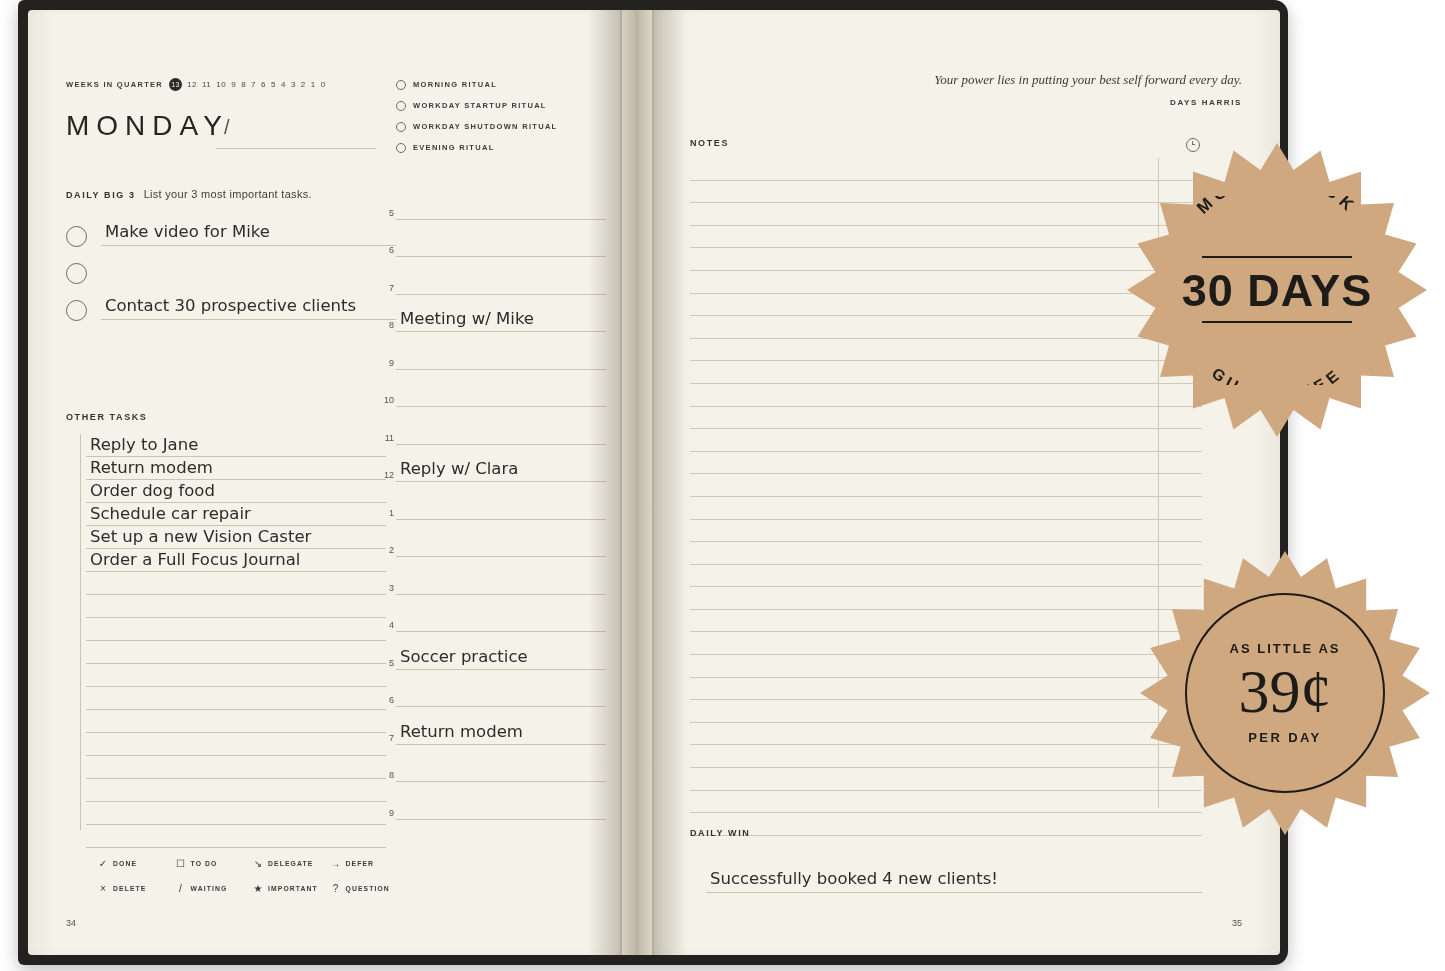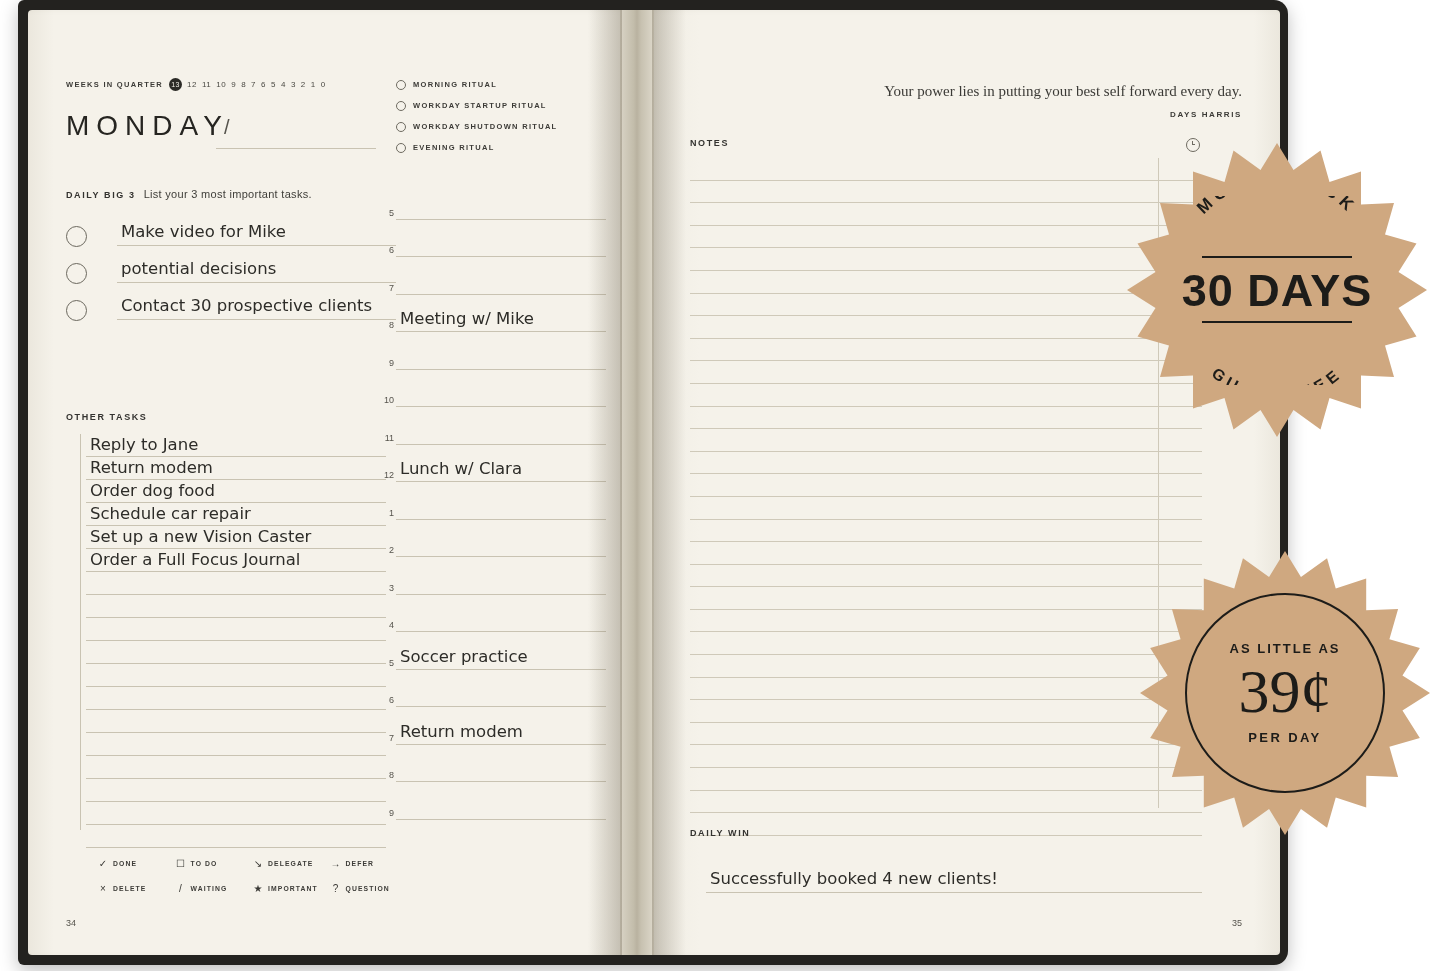--- a/index.html
+++ b/index.html
@@ -119,21 +119,21 @@
 
   .big3-header {
     position: absolute; left: 38px; top: 178px;
     display: flex; align-items: baseline; gap: 8px;
   }
   .big3-header .t { font-size: 9px; letter-spacing: 1.6px; font-weight: 700; color: #343330; }
   .big3-header .s { font-size: 11px; letter-spacing: .3px; color: #3f3e39; }
 
   .big3 { position: absolute; left: 38px; top: 208px; width: 330px; }
   .big3-item {
-    display: flex; align-items: flex-start; gap: 30px;
+    display: flex; align-items: flex-start; gap: 14px;
     margin-bottom: 8px;
   }
   .big3-item .circ {
     width: 19px; height: 19px; border: 1.4px solid #6b685e; border-radius: 50%;
     flex: 0 0 auto; margin-top: 8px;
   }
   .big3-lines { flex: 1 1 auto; }
   .big3-line {
     border-bottom: 1px solid #c9c3b2;
     height: 27px;
@@ -204,21 +204,22 @@
     font-family: "DejaVu Sans", sans-serif;
     font-size: 16.5px; color: #2d2c28; white-space: nowrap;
   }
 
   
   .quote {
     position: absolute; right: 38px; top: 62px; text-align: right;
   }
   .quote .q {
     font-family: "Liberation Serif", serif;
-    font-size: 15px; color: #3b3a36; margin-top: 11px;
+    font-style: italic;
+    font-size: 13px; color: #3b3a36;
   }
   .quote .a {
     margin-top: 10px;
     font-size: 8px; letter-spacing: 1.6px; font-weight: 700; color: #3c3b37;
   }
 
   .notes-label {
     position: absolute; left: 42px; top: 128px;
     font-size: 9px; letter-spacing: 1.6px; font-weight: 700; color: #343330;
   }
@@ -367,23 +368,20 @@
         <span class="circ"></span>
         <div class="big3-lines">
           <div class="big3-line">
             <span class="txt">Make video for Mike</span>
           </div>
         </div>
       </div>
       <div class="big3-item">
         <span class="circ"></span>
         <div class="big3-lines">
-          <div class="big3-line">
-            <span class="txt">potential decisions</span>
-          </div>
         </div>
       </div>
       <div class="big3-item">
         <span class="circ"></span>
         <div class="big3-lines">
           <div class="big3-line">
             <span class="txt">Contact 30 prospective clients</span>
           </div>
         </div>
       </div>
@@ -520,21 +518,21 @@
         <span class="ev"></span>
         <span class="ln"></span>
       </div>
       <div class="sched-row">
         <span class="hr">11</span>
         <span class="ev"></span>
         <span class="ln"></span>
       </div>
       <div class="sched-row">
         <span class="hr">12</span>
-        <span class="ev">Lunch w/ Clara</span>
+        <span class="ev">Reply w/ Clara</span>
         <span class="ln"></span>
       </div>
       <div class="sched-row">
         <span class="hr">1</span>
         <span class="ev"></span>
         <span class="ln"></span>
       </div>
       <div class="sched-row">
         <span class="hr">2</span>
         <span class="ev"></span>

